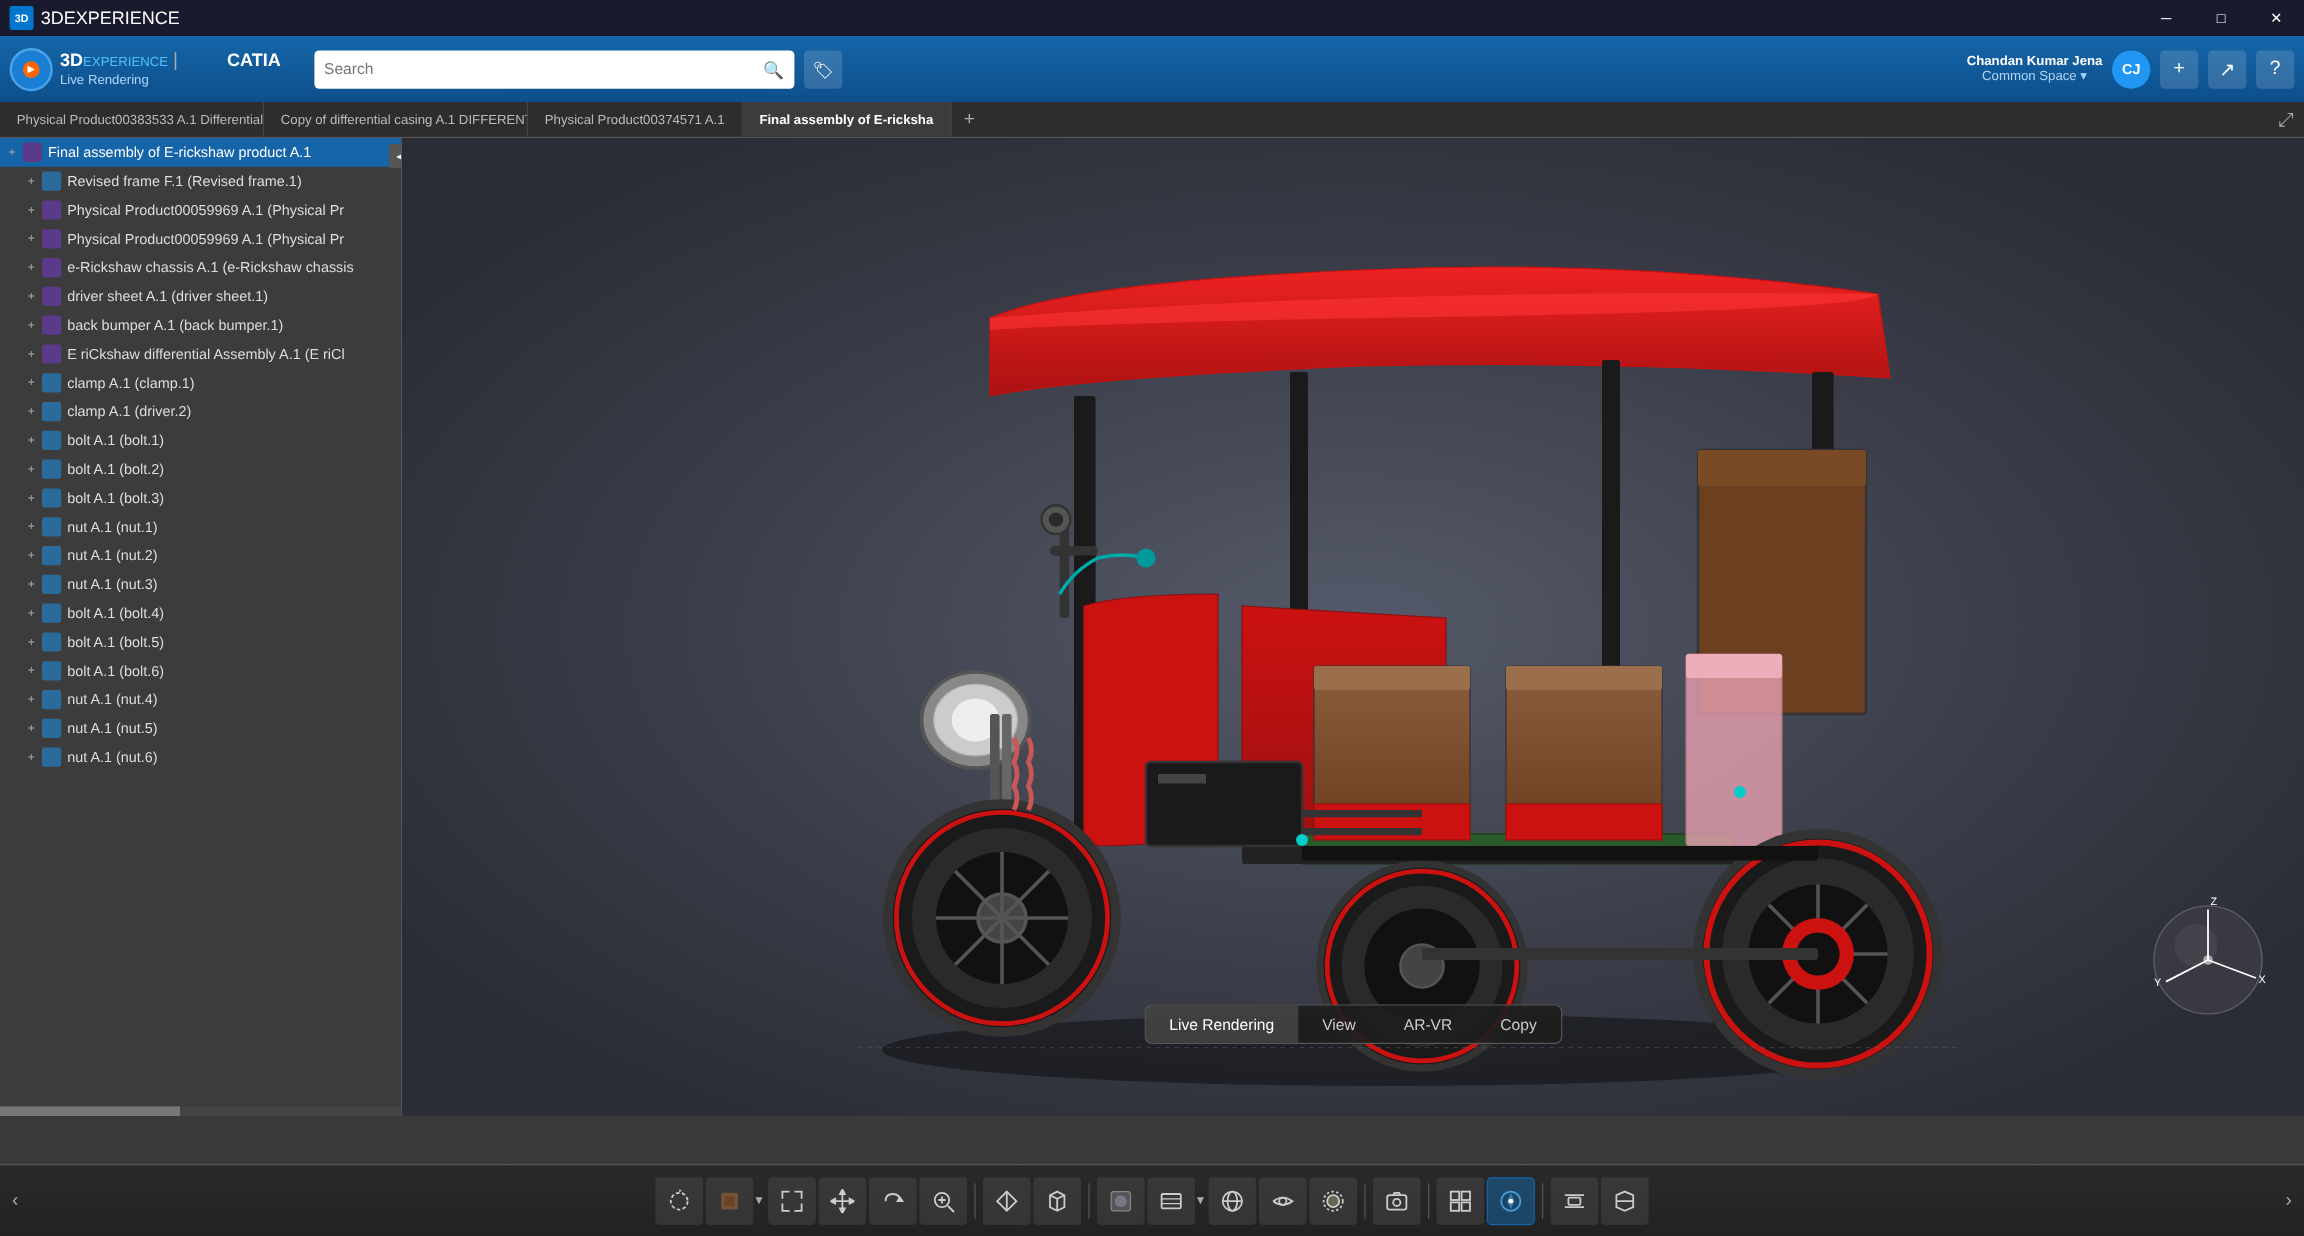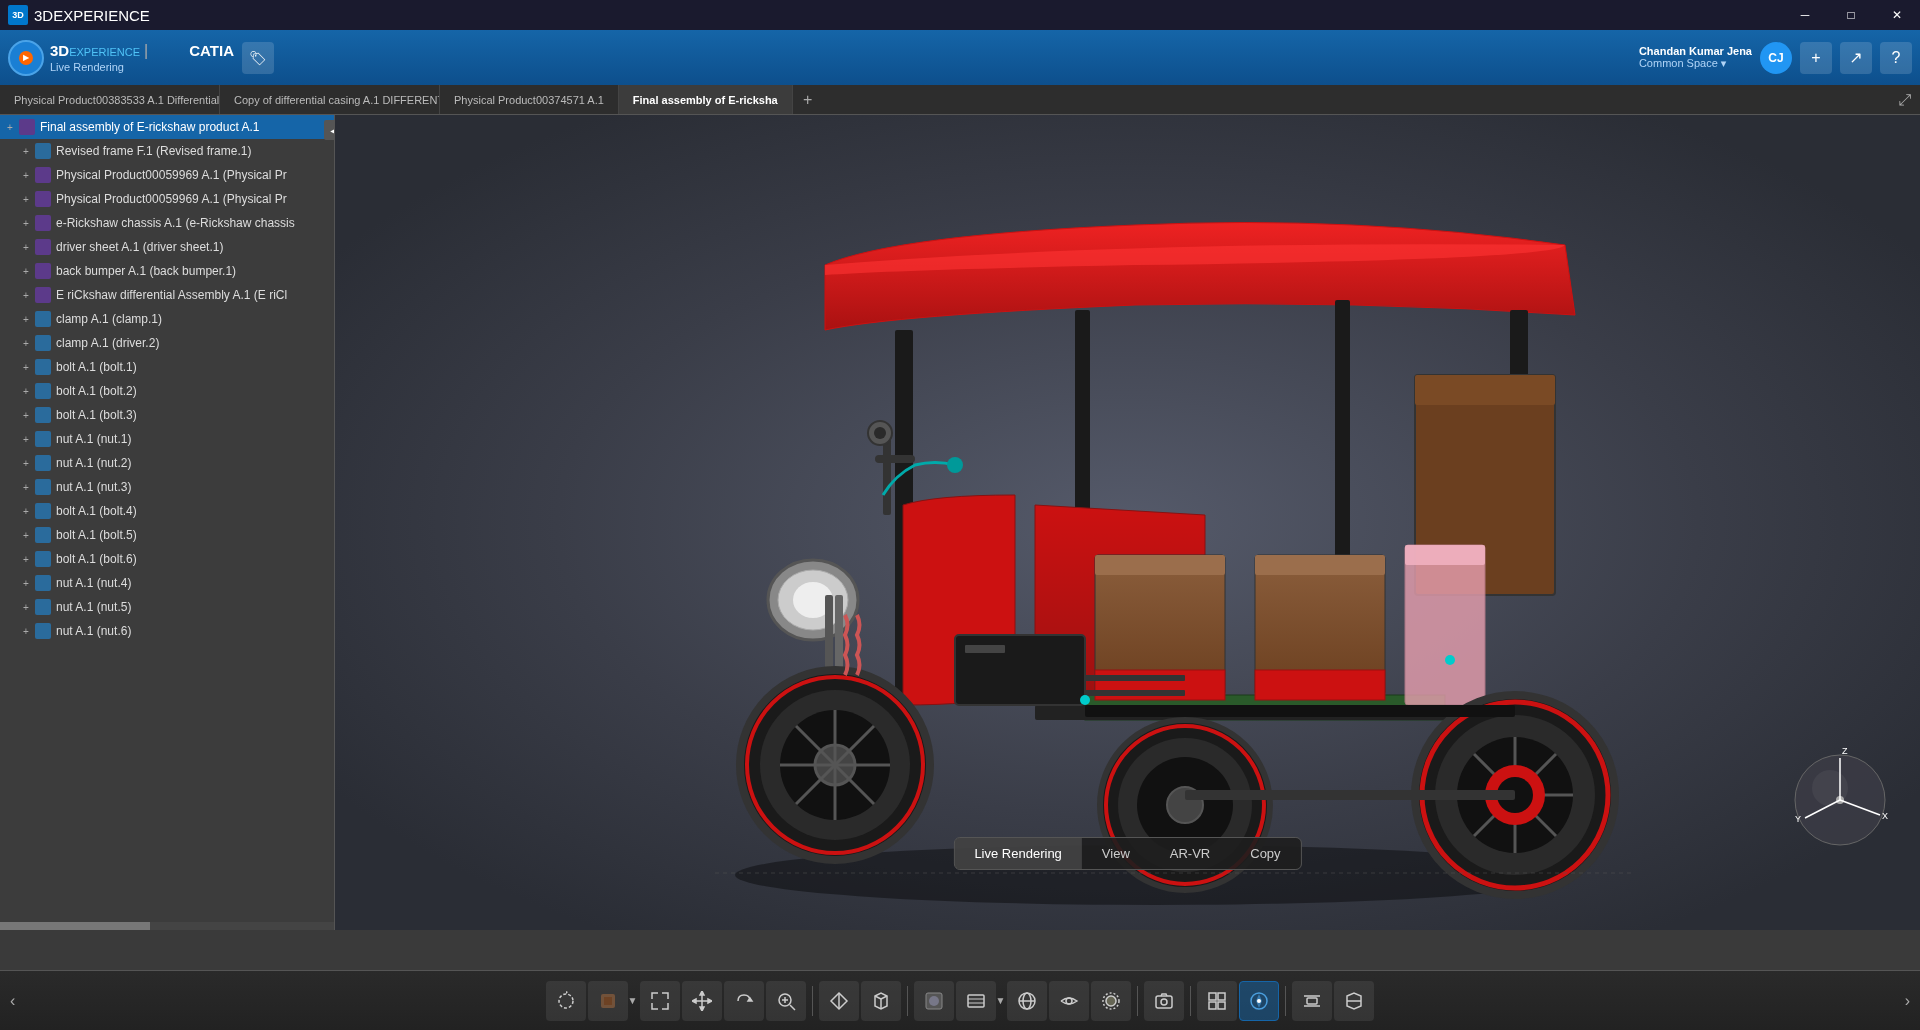--- a/index.html
+++ b/index.html
@@ -29,21 +29,21 @@
     .search-bar {
       flex: 0 0 400px; height: 32px; background: white; border-radius: 4px;
       display: flex; align-items: center; padding: 0 8px; margin-left: 20px;
     }
     .search-bar input { border: none; outline: none; flex: 1; font-size: 13px; color: #555; }
     .search-icon { color: #555; font-size: 14px; cursor: pointer; }
 
     .toolbar-tag { width: 32px; height: 32px; background: rgba(255,255,255,0.15); border-radius: 4px; display: flex; align-items: center; justify-content: center; color: white; cursor: pointer; font-size: 14px; }
 
     .toolbar-right { margin-left: auto; display: flex; align-items: center; gap: 8px; }
-    .user-info { text-align: left; color: white; }
+    .user-info { text-align: center; color: white; }
     .user-name { font-size: 11px; font-weight: bold; }
     .user-space { font-size: 11px; color: #b0d4f7; }
     .user-avatar { width: 32px; height: 32px; border-radius: 50%; background: #2196F3; display: flex; align-items: center; justify-content: center; color: white; font-size: 12px; font-weight: bold; }
     .notification-btn { width: 32px; height: 32px; background: rgba(255,255,255,0.15); border-radius: 4px; display: flex; align-items: center; justify-content: center; color: white; cursor: pointer; font-size: 16px; }
 
     
     #tabbar {
       position: absolute; top: 85px; left: 0; width: 1920px; height: 30px;
       background: #2d2d2d; display: flex; align-items: stretch; z-index: 98;
       border-bottom: 1px solid #555;
@@ -150,20 +150,24 @@
       <div style="display:flex;align-items:baseline;gap:0;">
         <span style="color:white;font-size:15px;font-weight:bold;">3D</span>
           <span style="color:white;font-size:11px;font-weight:normal;color:#4fc3f7;">EXPERIENCE</span>
         <span style="color:#aaa;margin:0 4px;">|</span>
         <span style="color:white;font-size:15px;font-weight:900;margin-left:37px;">CATIA</span>
       </div>
       <span style="color:#b0d4f7;font-size:11px;">Live Rendering</span>
     </div>
   </div>
 
+  <div class="search-bar">
+    <input type="text" placeholder="Search" style="">
+    <span class="search-icon">🔍</span>
+  </div>
 
   <div class="toolbar-tag" title="Tag">🏷</div>
 
   <div class="toolbar-right">
     <div class="user-info">
       <div class="user-name">Chandan Kumar Jena</div>
       <div class="user-space">Common Space ▾</div>
     </div>
     <div class="user-avatar">CJ</div>
     <div class="notification-btn">+</div>

